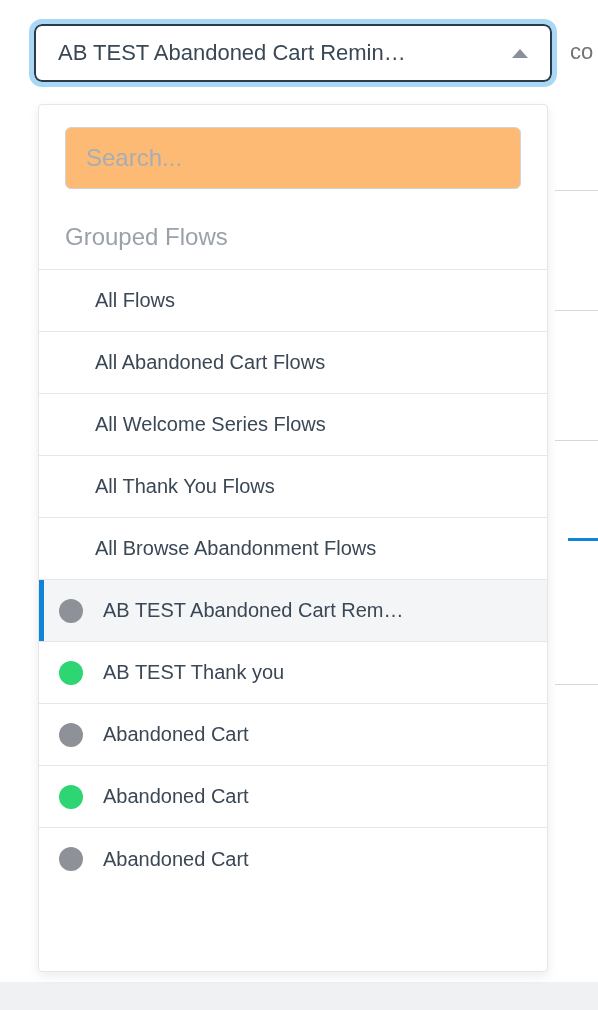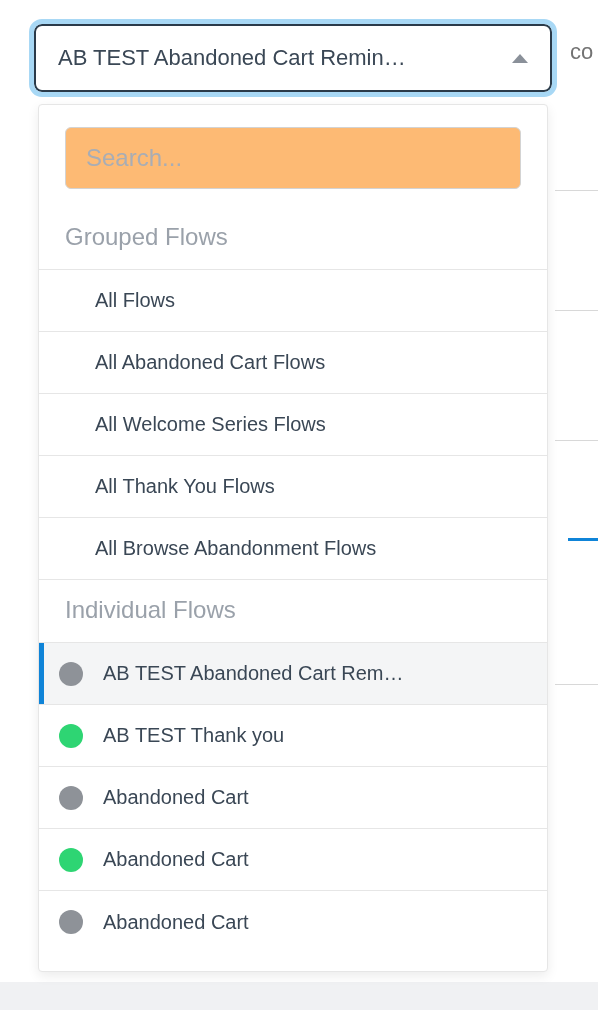--- a/index.html
+++ b/index.html
@@ -40,21 +40,21 @@
       left: 0;
       right: 0;
       height: 28px;
       background: #f0f1f3;
     }
     .select-trigger {
       position: absolute;
       top: 24px;
       left: 34px;
       width: 518px;
-      height: 68px;
+      height: 58px;
       background: #ffffff;
       border: 2px solid #2b3b4a;
       border-radius: 8px;
       outline: 5px solid #a8d8f5;
       display: flex;
       align-items: center;
       padding: 0 22px;
       z-index: 2;
       cursor: pointer;
     }
@@ -199,21 +199,20 @@
   <div class="option">
     <span class="option-label">All Welcome Series Flows</span>
   </div>
   <div class="option">
     <span class="option-label">All Thank You Flows</span>
   </div>
   <div class="option">
     <span class="option-label">All Browse Abandonment Flows</span>
   </div>
 
-  <div class="section-header">Individual Flows</div>
 
   <div class="option individual selected">
     <span class="status-dot dot-gray"></span>
     <span class="option-label">AB TEST Abandoned Cart Rem…</span>
   </div>
   <div class="option individual">
     <span class="status-dot dot-green"></span>
     <span class="option-label">AB TEST Thank you</span>
   </div>
   <div class="option individual">

